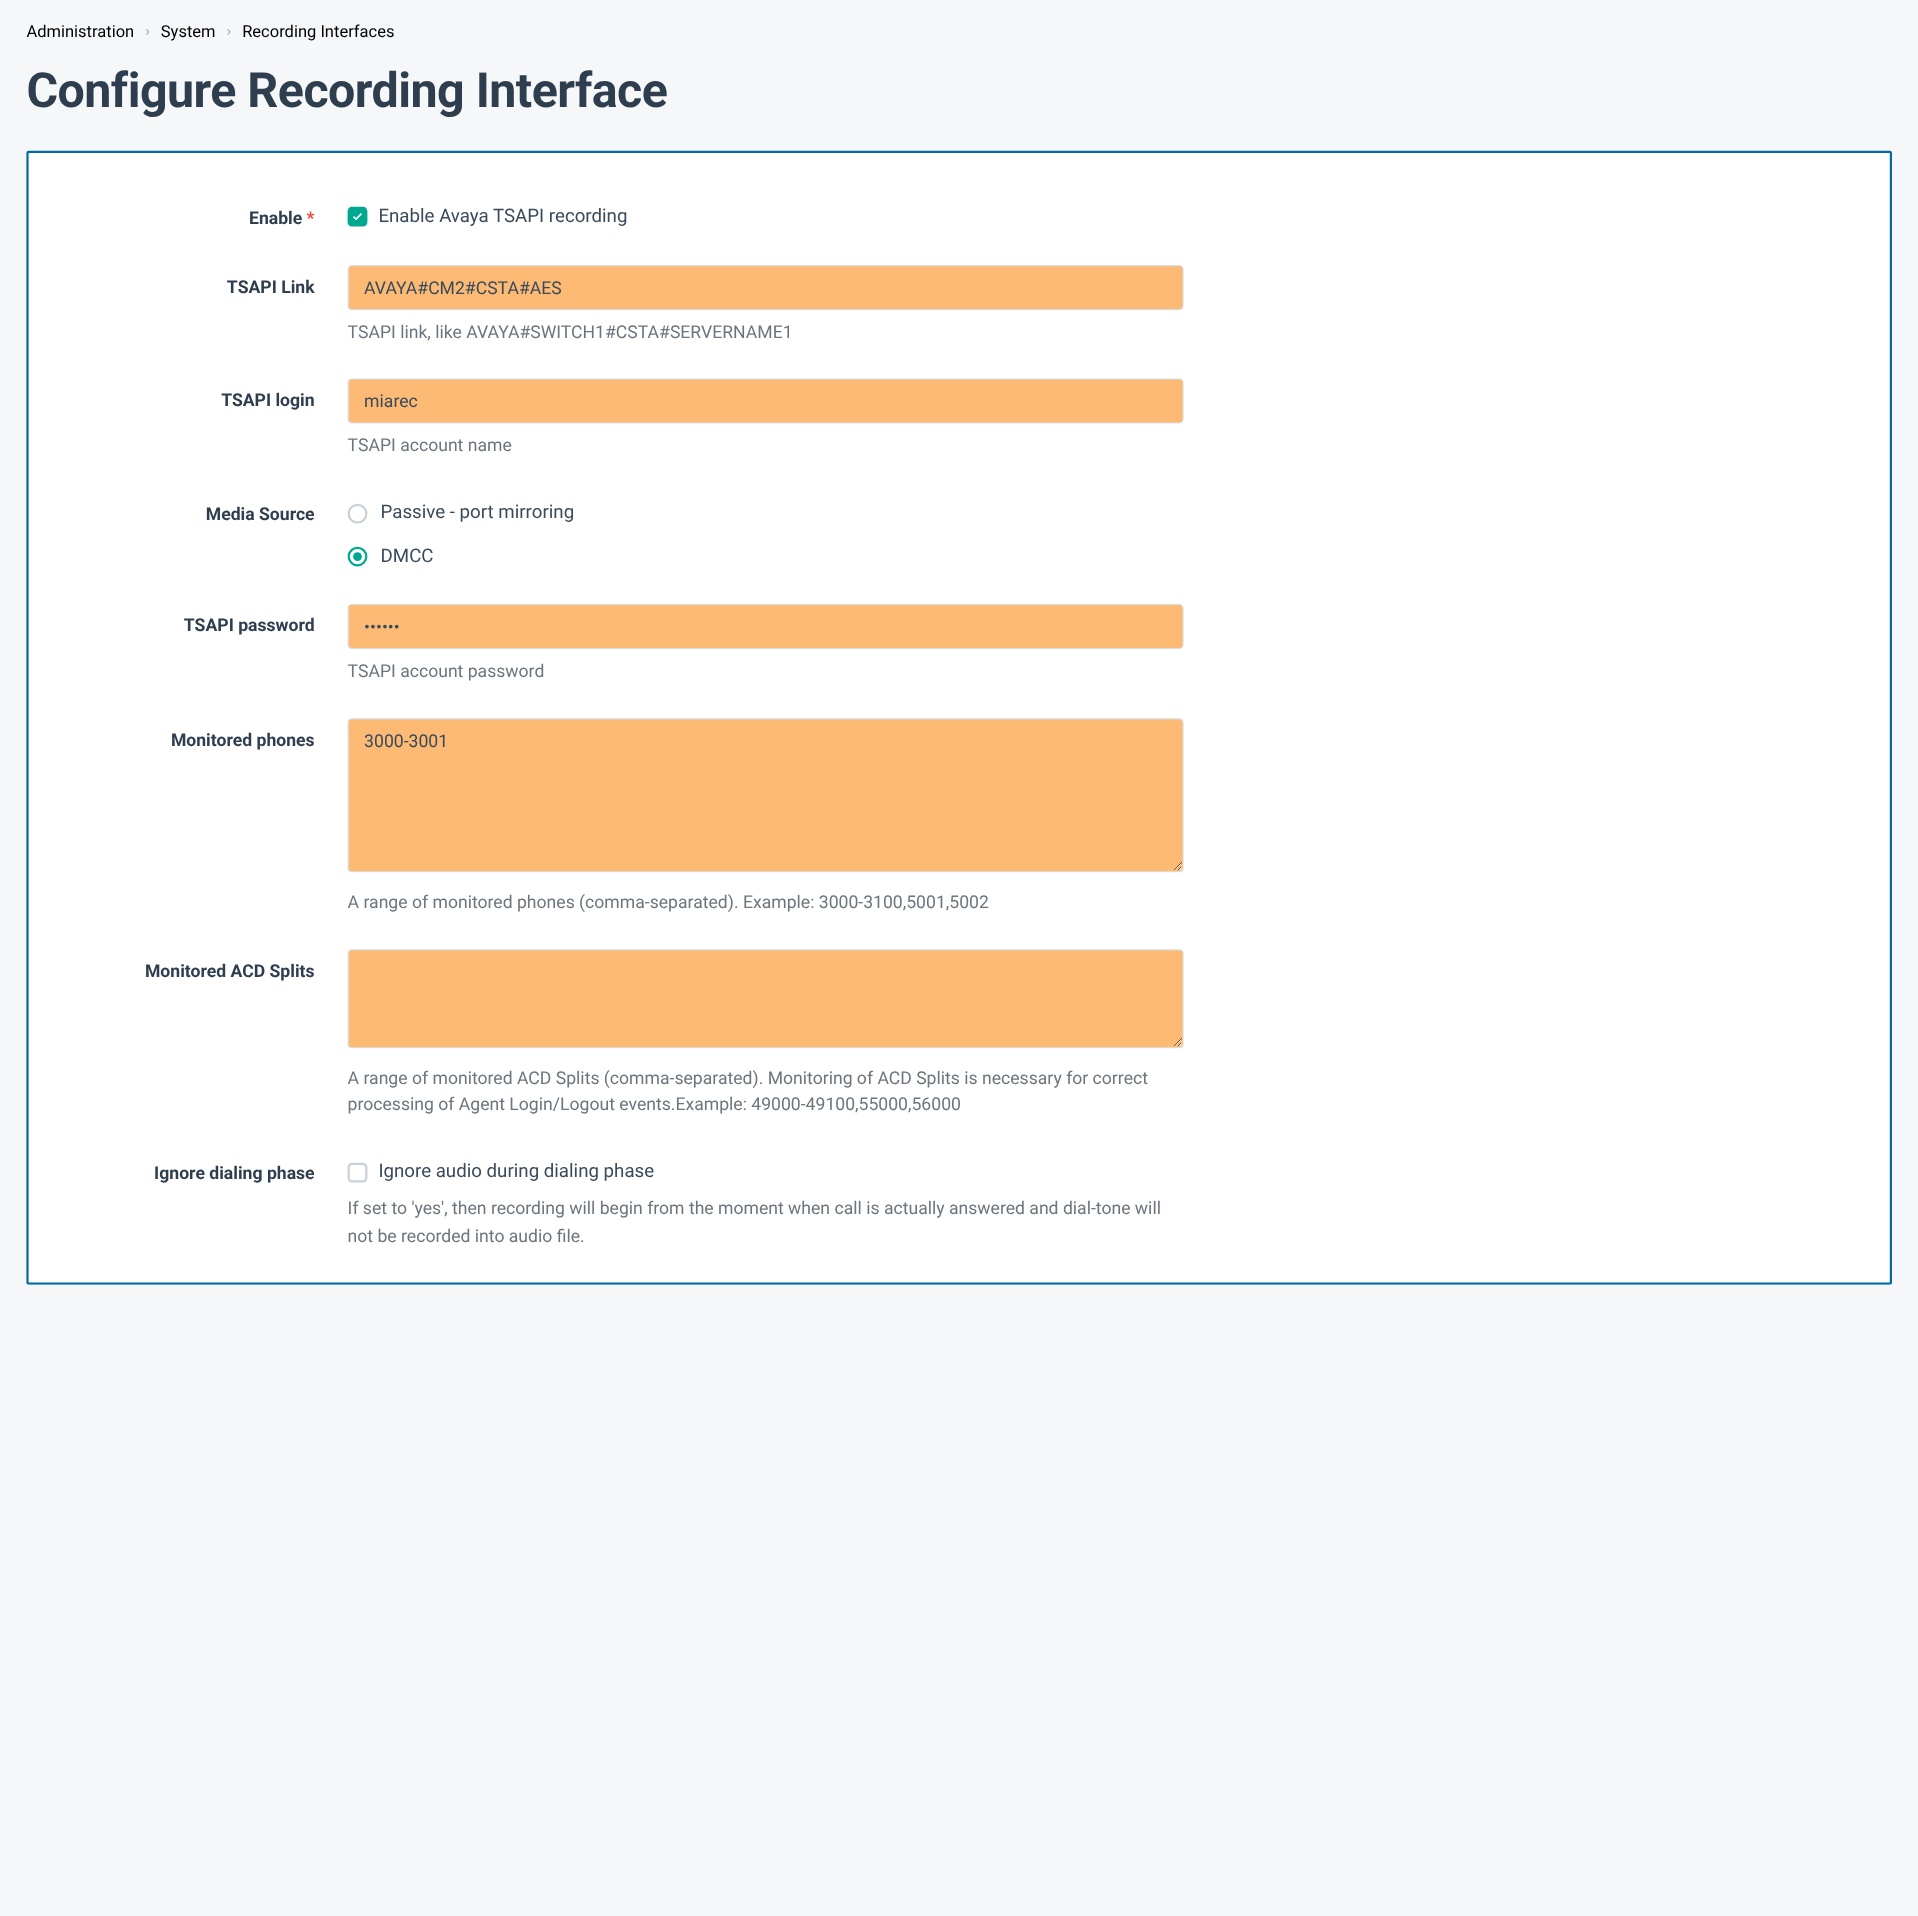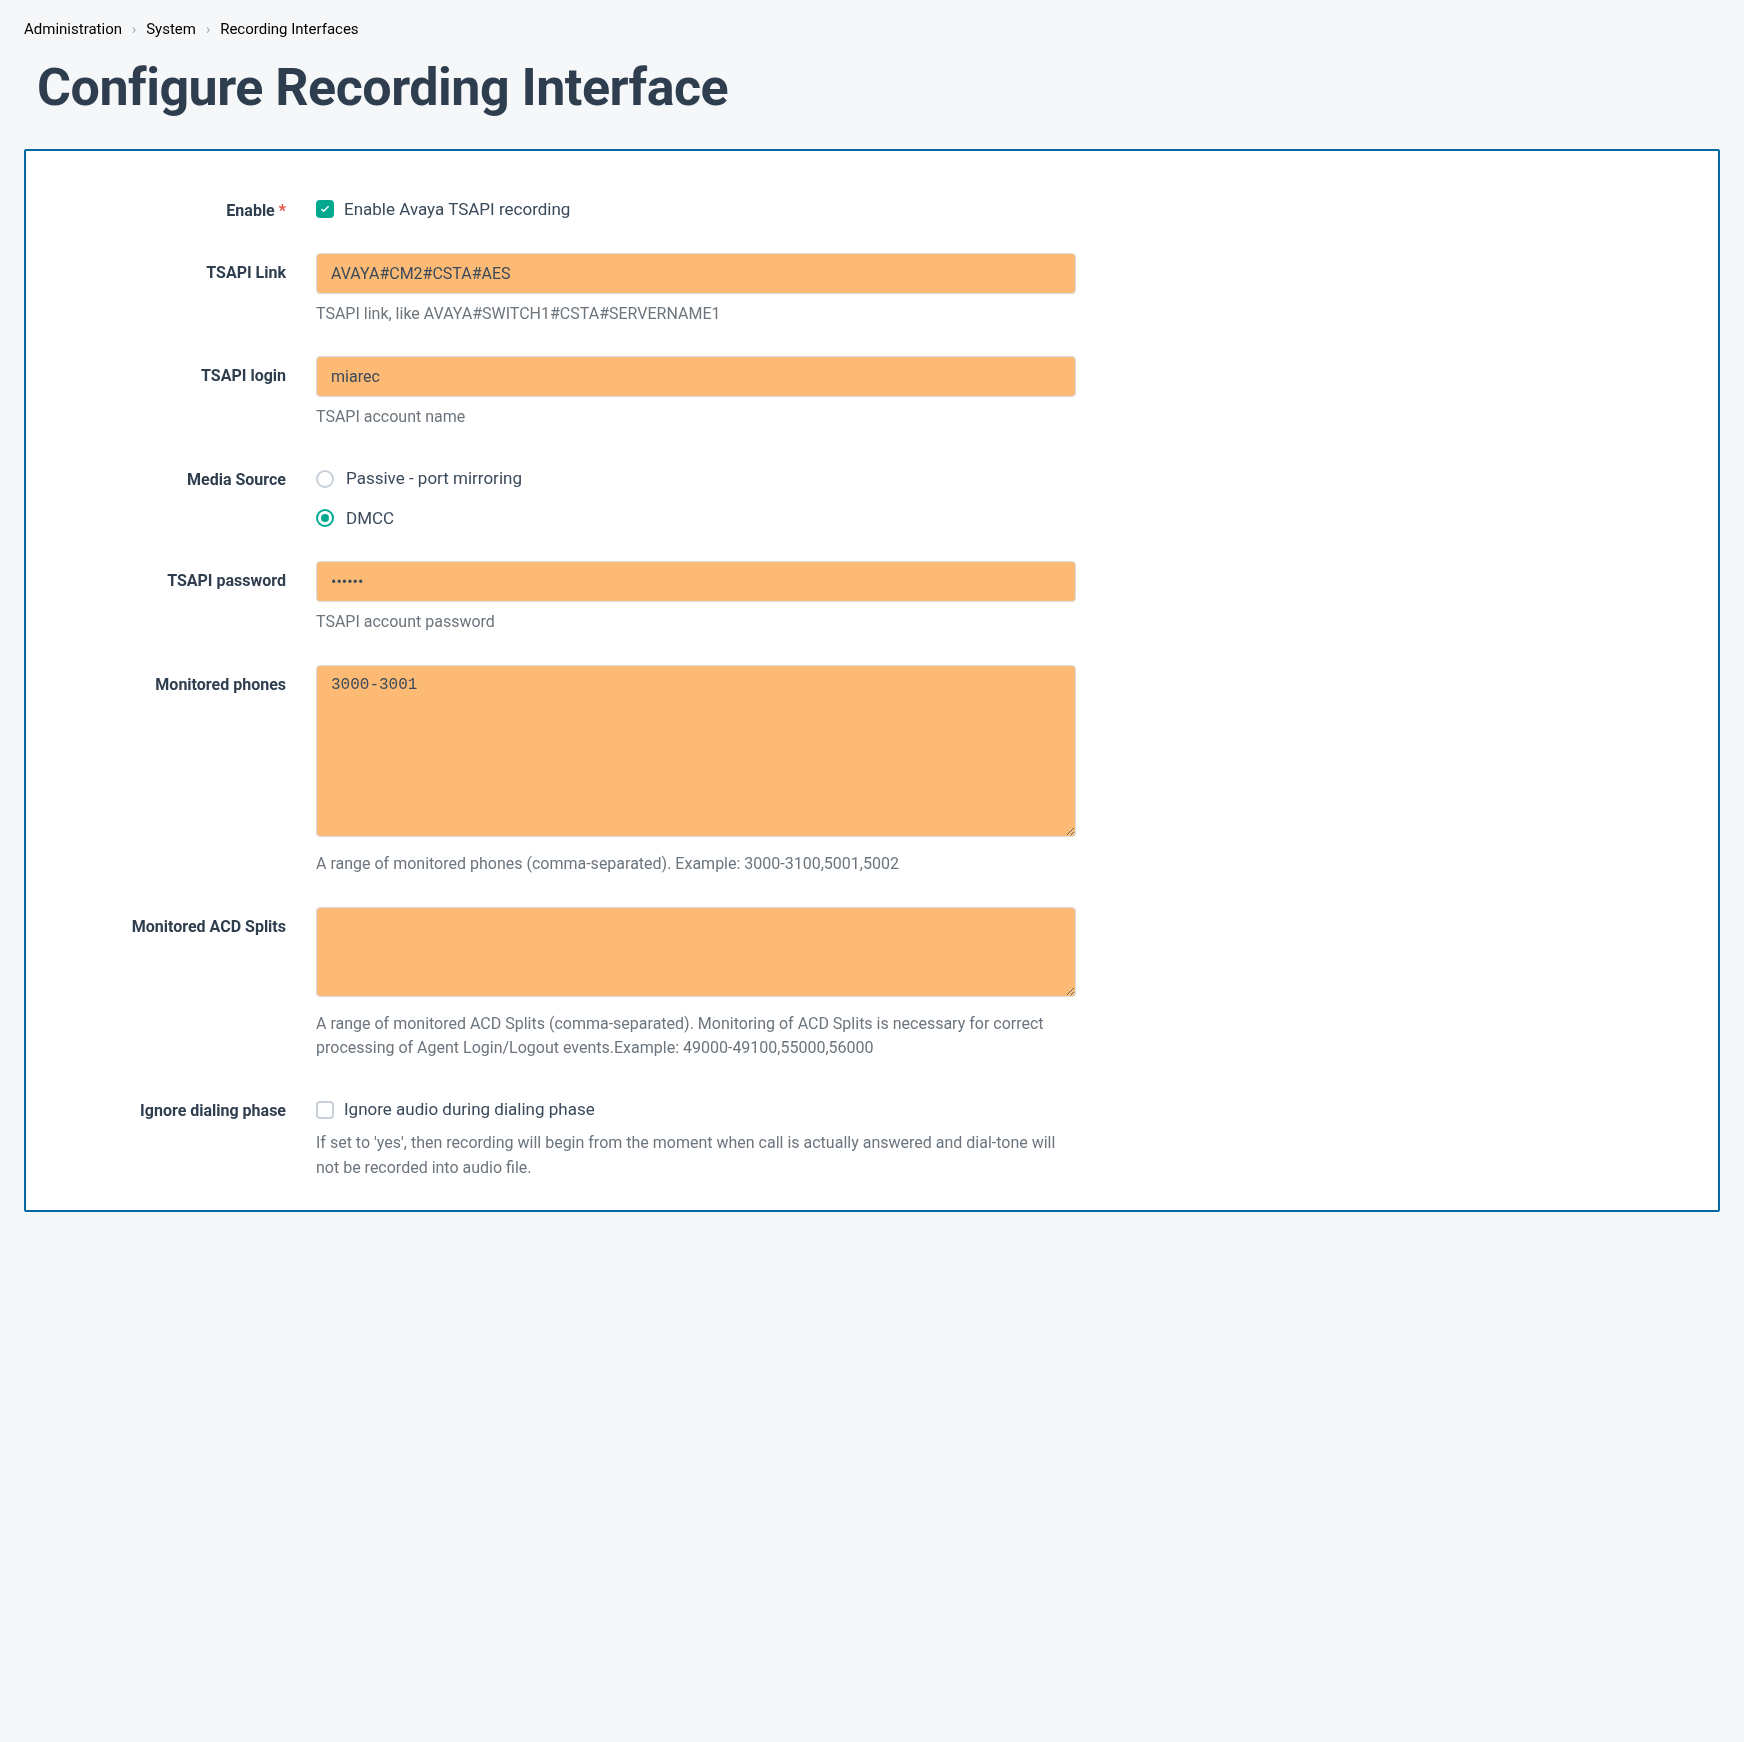--- a/index.html
+++ b/index.html
@@ -27,26 +27,25 @@
   }
   .breadcrumb a {
     color: #000000;
     text-decoration: none;
   }
   .breadcrumb .sep {
     color: #a0a8b0;
     font-size: 14px;
   }
   h1.page-title {
-    font-size: 52px;
+    font-size: 44px;
     font-weight: 700;
     color: #2f3e4e;
     margin-bottom: 22px;
     letter-spacing: -0.5px;
-    margin-left: 13px;
   }
   .panel {
     background: #fff;
     border: 2px solid #0369a1;
     border-radius: 2px;
     padding: 40px 30px 20px 30px;
   }
   .form-row {
     display: flex;
     align-items: flex-start;
@@ -85,22 +84,21 @@
     font-size: 16px;
     font-family: inherit;
     color: #3a4a5b;
     background: #fdba74;
   }
   textarea {
     resize: both;
     min-height: 90px;
   }
   .textarea-tall {
-    height: 172px;
-    font-family: Liberation Mono, monospace;
+    height: 140px;
   }
   
   .checkbox-wrap {
     display: flex;
     align-items: center;
     gap: 10px;
     padding-top: 6px;
   }
   .cb {
     width: 18px;

